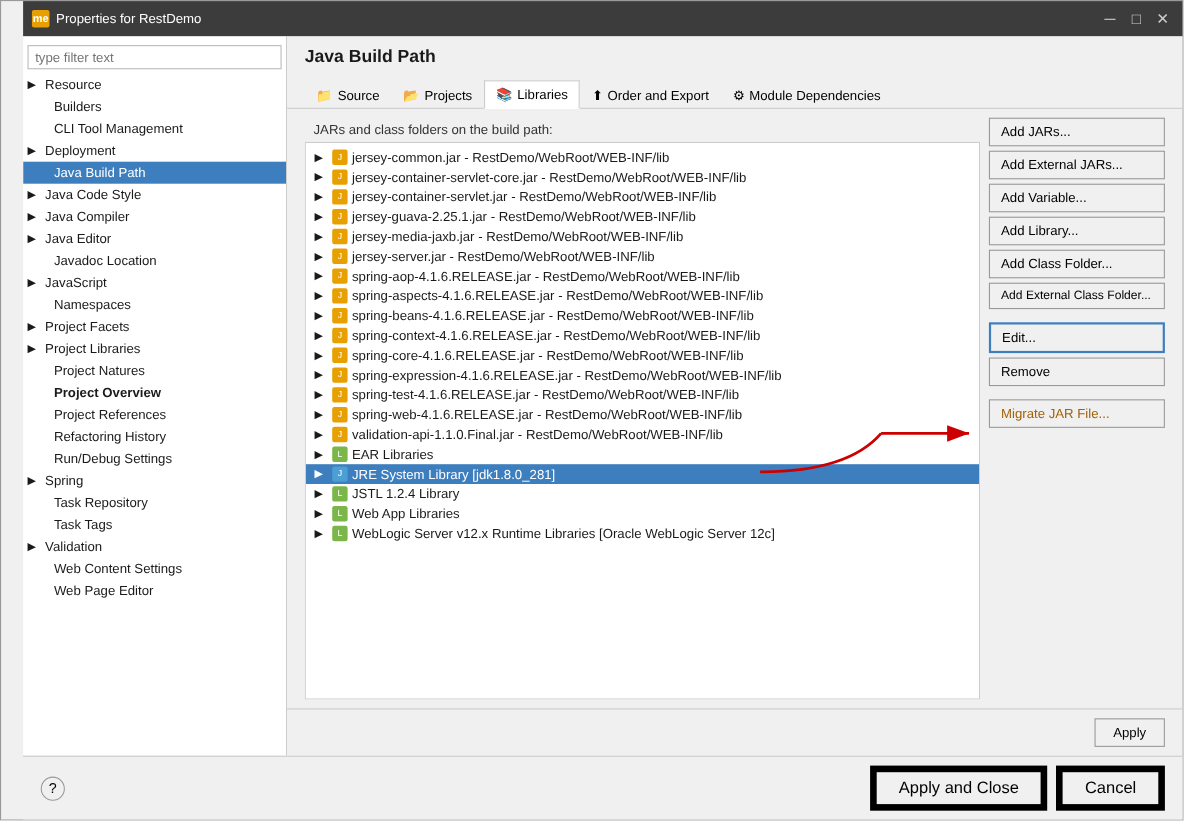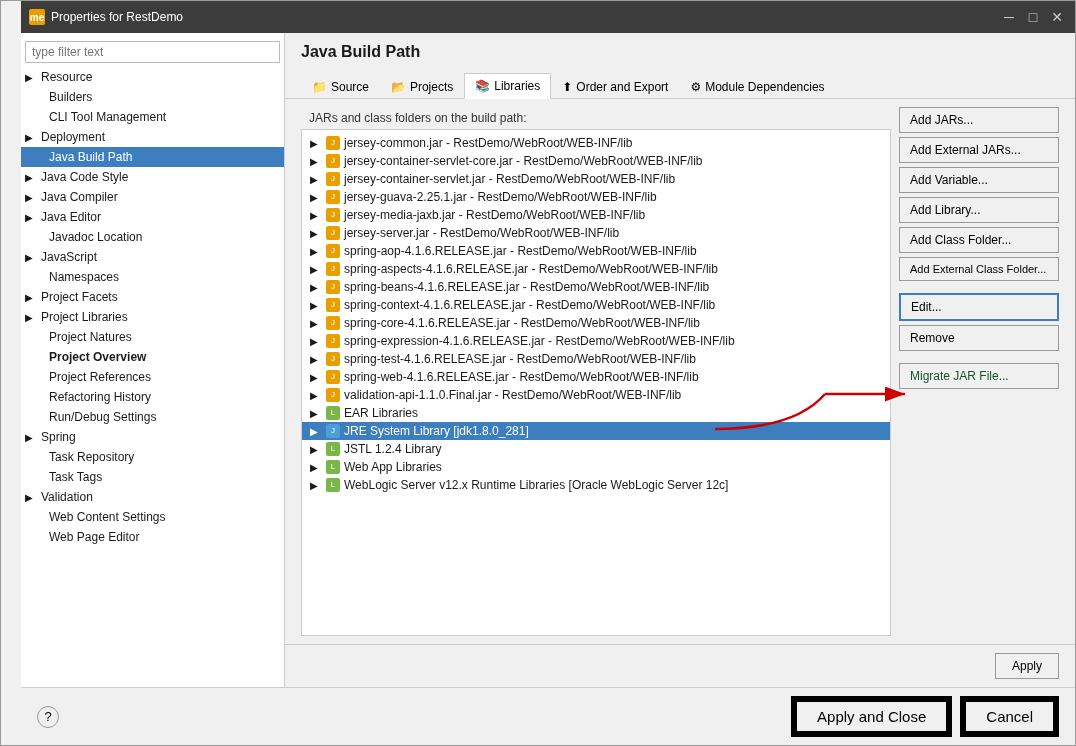--- a/index.html
+++ b/index.html
@@ -63,21 +63,21 @@
     }
 
     .main-content {
       display: flex;
       flex: 1;
       overflow: hidden;
     }
 
     
     .sidebar {
-      width: 264px;
+      width: 240px;
       background: #fff;
       border-right: 1px solid #ccc;
       overflow-y: auto;
       padding: 4px 0;
     }
     .filter-input {
       width: calc(100% - 8px);
       margin: 4px;
       padding: 3px 6px;
       border: 1px solid #bbb;
@@ -527,21 +527,21 @@
           <button class="action-btn">Add JARs...</button>
           <button class="action-btn">Add External JARs...</button>
           <button class="action-btn">Add Variable...</button>
           <button class="action-btn">Add Library...</button>
           <button class="action-btn">Add Class Folder...</button>
           <button class="action-btn" style="font-size:11px;">Add External Class Folder...</button>
           <div class="btn-spacer"></div>
           <button class="action-btn focused">Edit...</button>
           <button class="action-btn">Remove</button>
           <div class="btn-spacer"></div>
-          <button class="action-btn" disabled="" style="color:#14532d;">Migrate JAR File...</button>
+          <button class="action-btn" disabled="" style="color:#a16207;">Migrate JAR File...</button>
         </div>
 
         <svg style="position:absolute;top:0;left:0;width:100%;height:100%;pointer-events:none;">
           <defs>
             <marker id="arrowhead" markerWidth="8" markerHeight="6" refX="8" refY="3" orient="auto">
               <polygon points="0 0, 8 3, 0 6" fill="#cc0000"></polygon>
             </marker>
           </defs>
 
           <line x1="540" y1="295" x2="620" y2="295" stroke="#cc0000" stroke-width="2.5" marker-end="url(#arrowhead)"></line>

